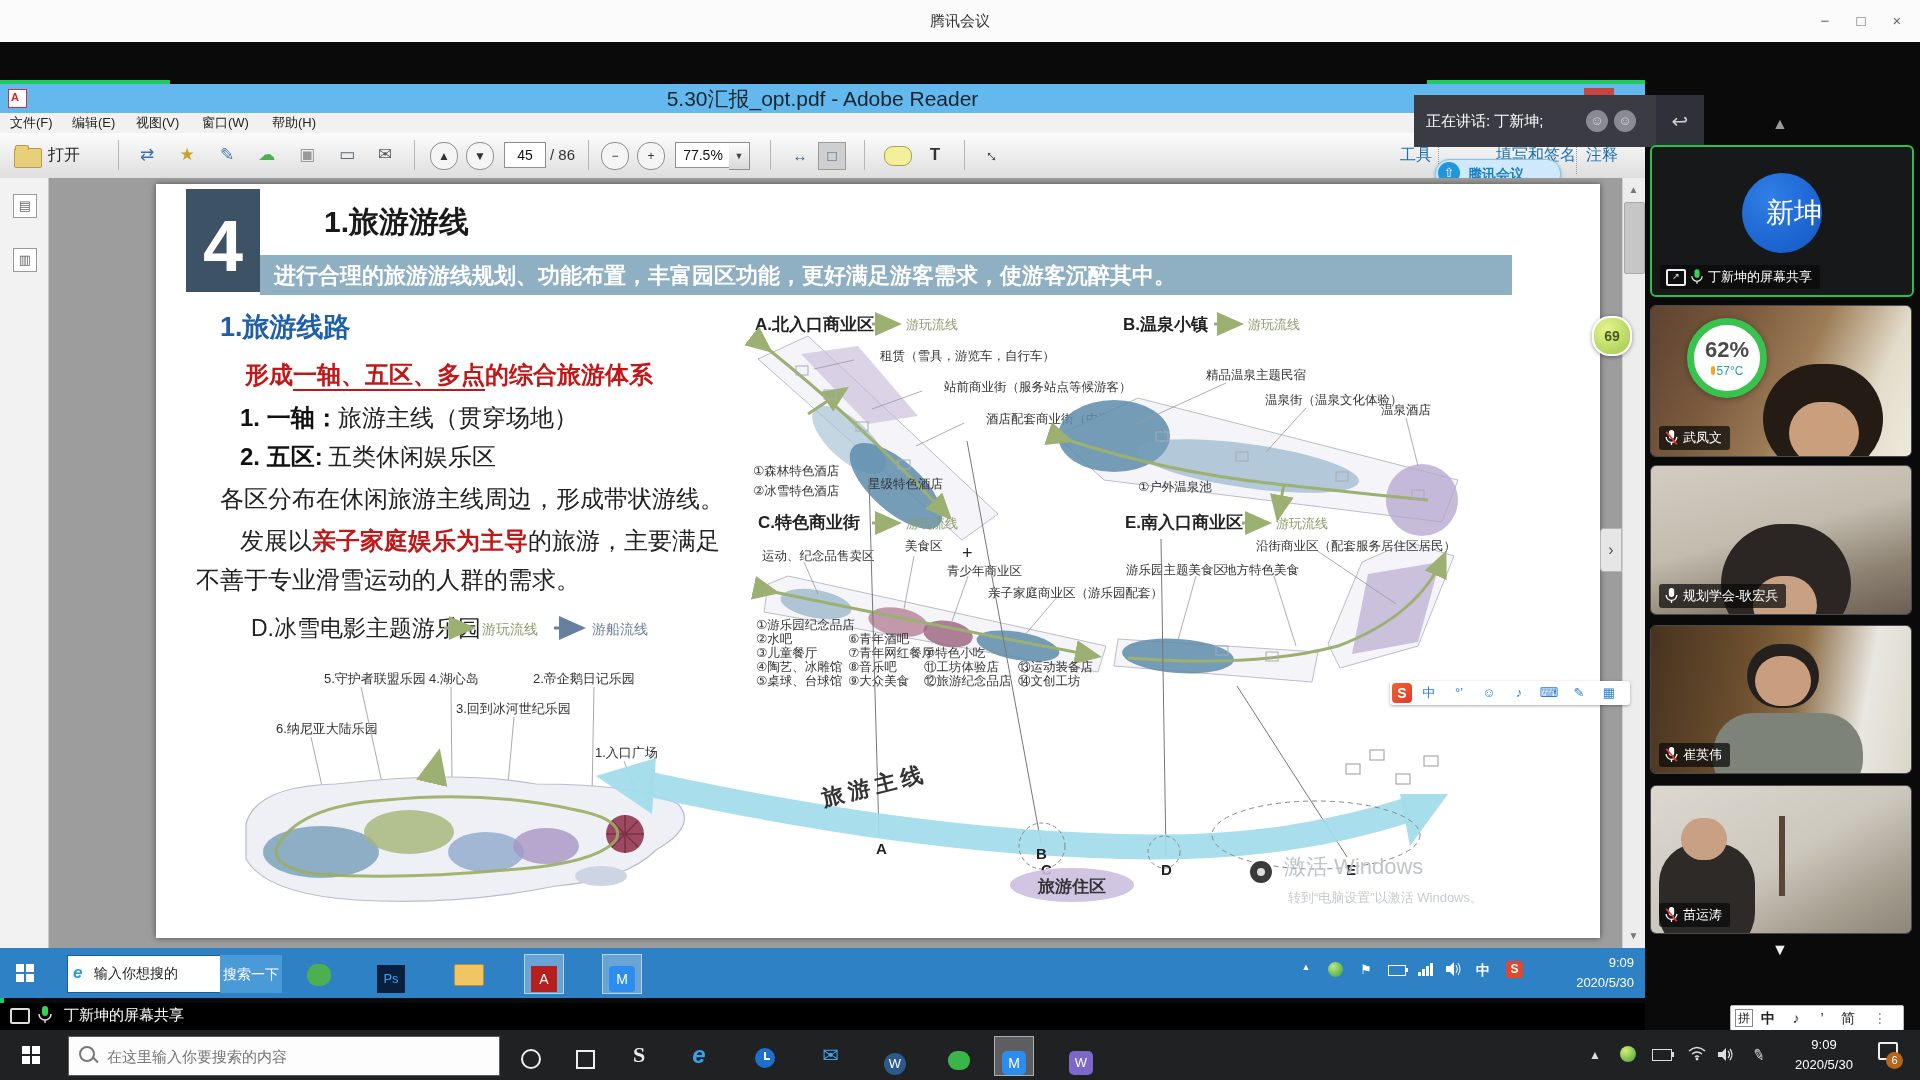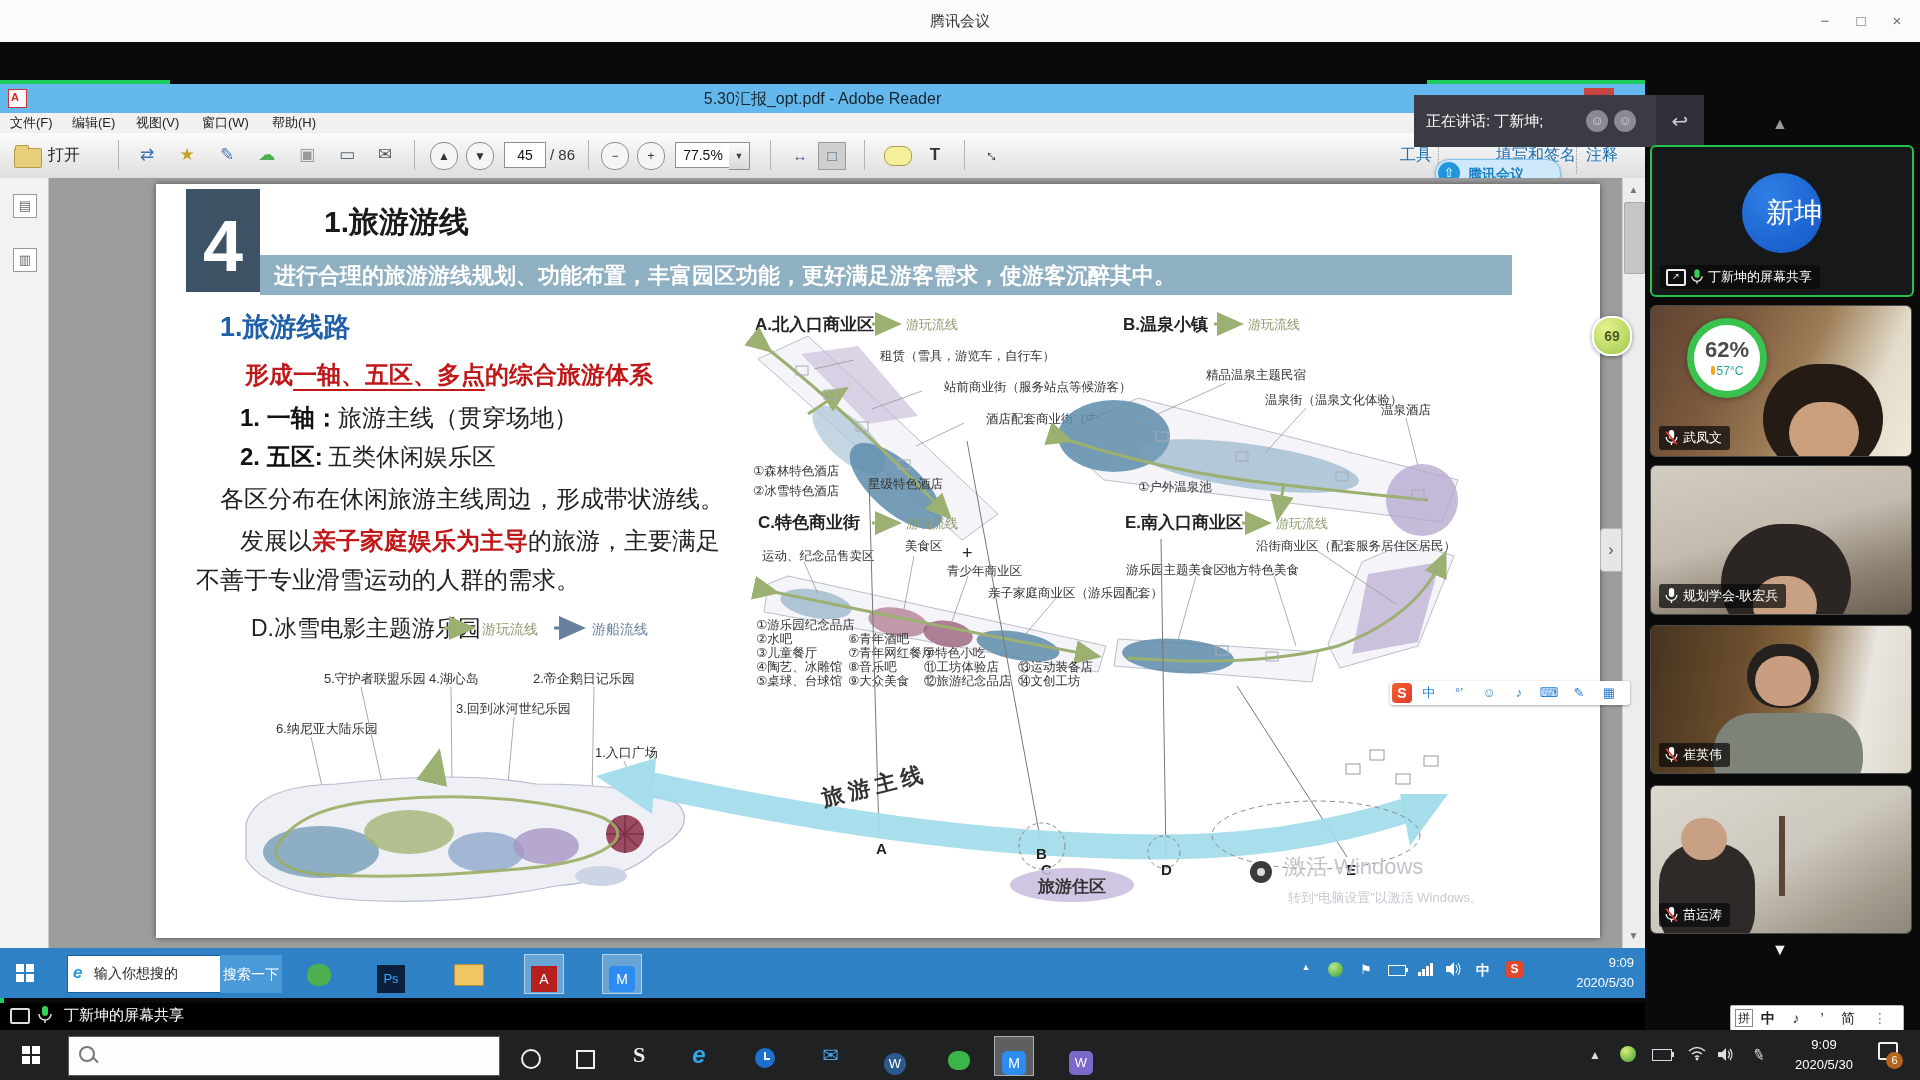--- a/index.html
+++ b/index.html
@@ -7,21 +7,21 @@
   .abs{position:absolute;}
   
   #meet-titlebar{left:0;top:0;width:1920px;height:42px;background:#fbfbfb;border-bottom:1px solid #e3e3e3;}
   #meet-title{left:0;top:0;width:1920px;height:42px;line-height:42px;text-align:center;font-size:15px;color:#333;}
   .winbtn{top:8px;width:26px;height:26px;line-height:26px;text-align:center;color:#666;font-size:15px;cursor:default;}
   #stage{left:0;top:42px;width:1920px;height:988px;background:#0a0a0a;}
   
   .green{background:#1ecb5f;}
   
   #ad-titlebar{left:0;top:84px;width:1645px;height:29px;background:#63b9ee;}
-  #ad-title{left:0;top:84px;width:1645px;height:29px;line-height:29px;text-align:center;font-size:16px;color:#18242c;}
+  #ad-title{left:0;top:84px;width:1645px;height:29px;line-height:29px;text-align:center;font-size:21px;color:#18242c;}
   #ad-icon{left:8px;top:89px;width:17px;height:17px;background:#fff;border:1px solid #c33;}
   #ad-icon span{position:absolute;left:2px;top:1px;font-size:11px;color:#d22;font-weight:bold;}
   .ad-winbtn{top:88px;width:30px;height:21px;line-height:21px;text-align:center;font-size:13px;color:#1c2b36;}
   #ad-close{background:#c64540;color:#fff;}
   #ad-menubar{left:0;top:113px;width:1645px;height:20px;background:#f1f1f1;border-bottom:1px solid #d2d2d2;}
   .menu-item{top:113px;height:20px;line-height:20px;font-size:13px;color:#222;padding:0 4px;}
   #ad-toolbar{left:0;top:133px;width:1645px;height:45px;background:linear-gradient(#fcfcfc,#dedede);border-bottom:1px solid #9a9a9a;}
   .tb{top:140px;height:30px;}
   .tbtn{width:30px;height:30px;line-height:30px;text-align:center;font-size:17px;color:#555;}
   .tb-div{top:140px;width:1px;height:30px;background:#b5b5b5;}
@@ -462,20 +462,21 @@
 
 <div class="abs" id="v-taskbar"></div>
 <div class="abs winlogo" style="left:22px;top:1046px;">
     <i></i>
     <i></i>
     <i></i>
     <i></i>
   </div>
 <div class="abs" id="v-search">
   <span class="mag"></span>
+  <input placeholder="在这里输入你要搜索的内容" style="">
 </div>
 <div class="abs v-ic" style="left:512px;"><span style="display:inline-block;width:16px;height:16px;border:2px solid #eee;border-radius:10px;position:relative;top:8px;"></span></div>
 <div class="abs v-ic" style="left:566px;"><span style="display:inline-block;width:15px;height:15px;border:2px solid #eee;position:relative;top:8px;"></span></div>
 <div class="abs v-ic" style="left:620px;font-family:'Liberation Serif',serif;font-weight:bold;font-size:22px;">S</div>
 <div class="abs v-ic" style="left:680px;color:#35a3e8;font-weight:bold;font-size:24px;font-style:italic;">e</div>
 <div class="abs v-ic" style="left:746px;"><span style="display:inline-block;width:20px;height:20px;background:#1d6fd0;border-radius:11px;position:relative;top:7px;"><i style="position:absolute;left:9px;top:4px;width:2px;height:8px;background:#fff;"></i><i style="position:absolute;left:9px;top:10px;width:6px;height:2px;background:#fff;"></i></span></div>
 <div class="abs v-ic" style="left:812px;color:#4aa3e8;font-size:20px;">✉</div>
 <div class="abs v-ic" style="left:876px;"><span style="display:inline-block;width:22px;height:22px;background:#2d5a8c;color:#fff;border-radius:11px;font-size:13px;line-height:22px;position:relative;top:7px;">W</span></div>
 <div class="abs v-ic" style="left:940px;"><span style="display:inline-block;width:22px;height:19px;background:#3cb548;border-radius:9px;position:relative;top:9px;"></span></div>
 <div class="abs v-ic task-active" style="left:994px;"><span style="display:inline-block;width:24px;height:24px;background:#2d8cf0;color:#fff;border-radius:5px;font-size:14px;line-height:24px;position:relative;top:6px;">M</span></div>

